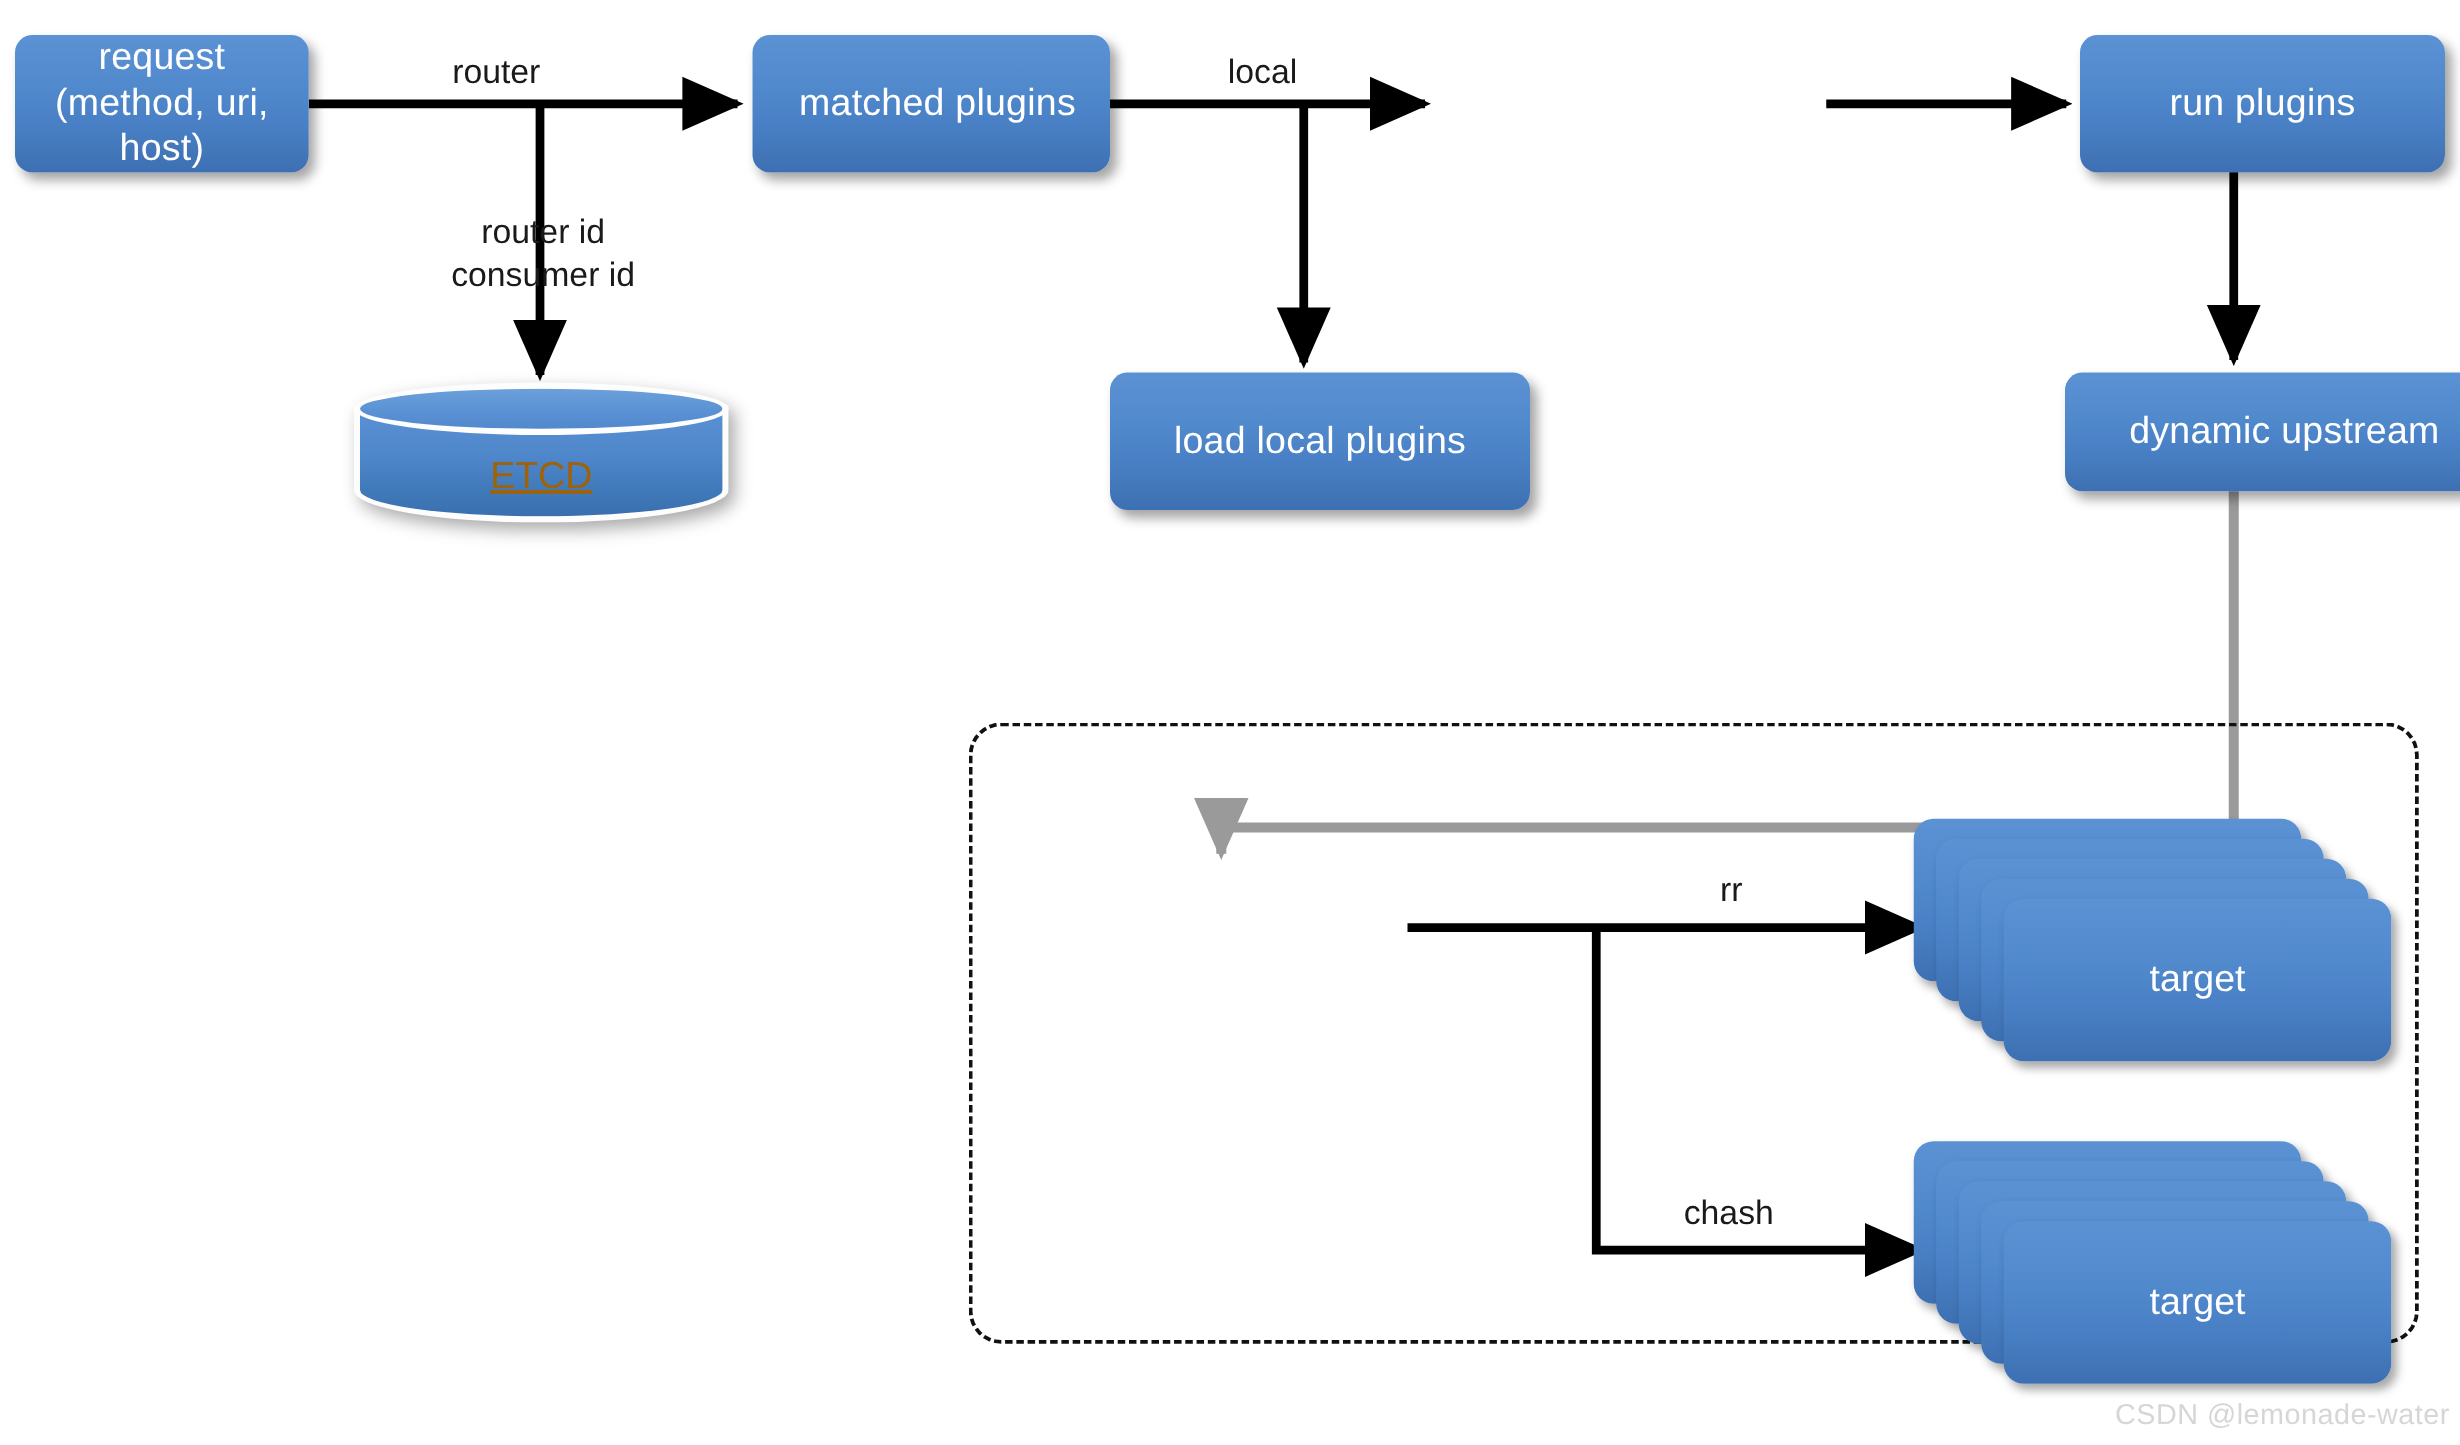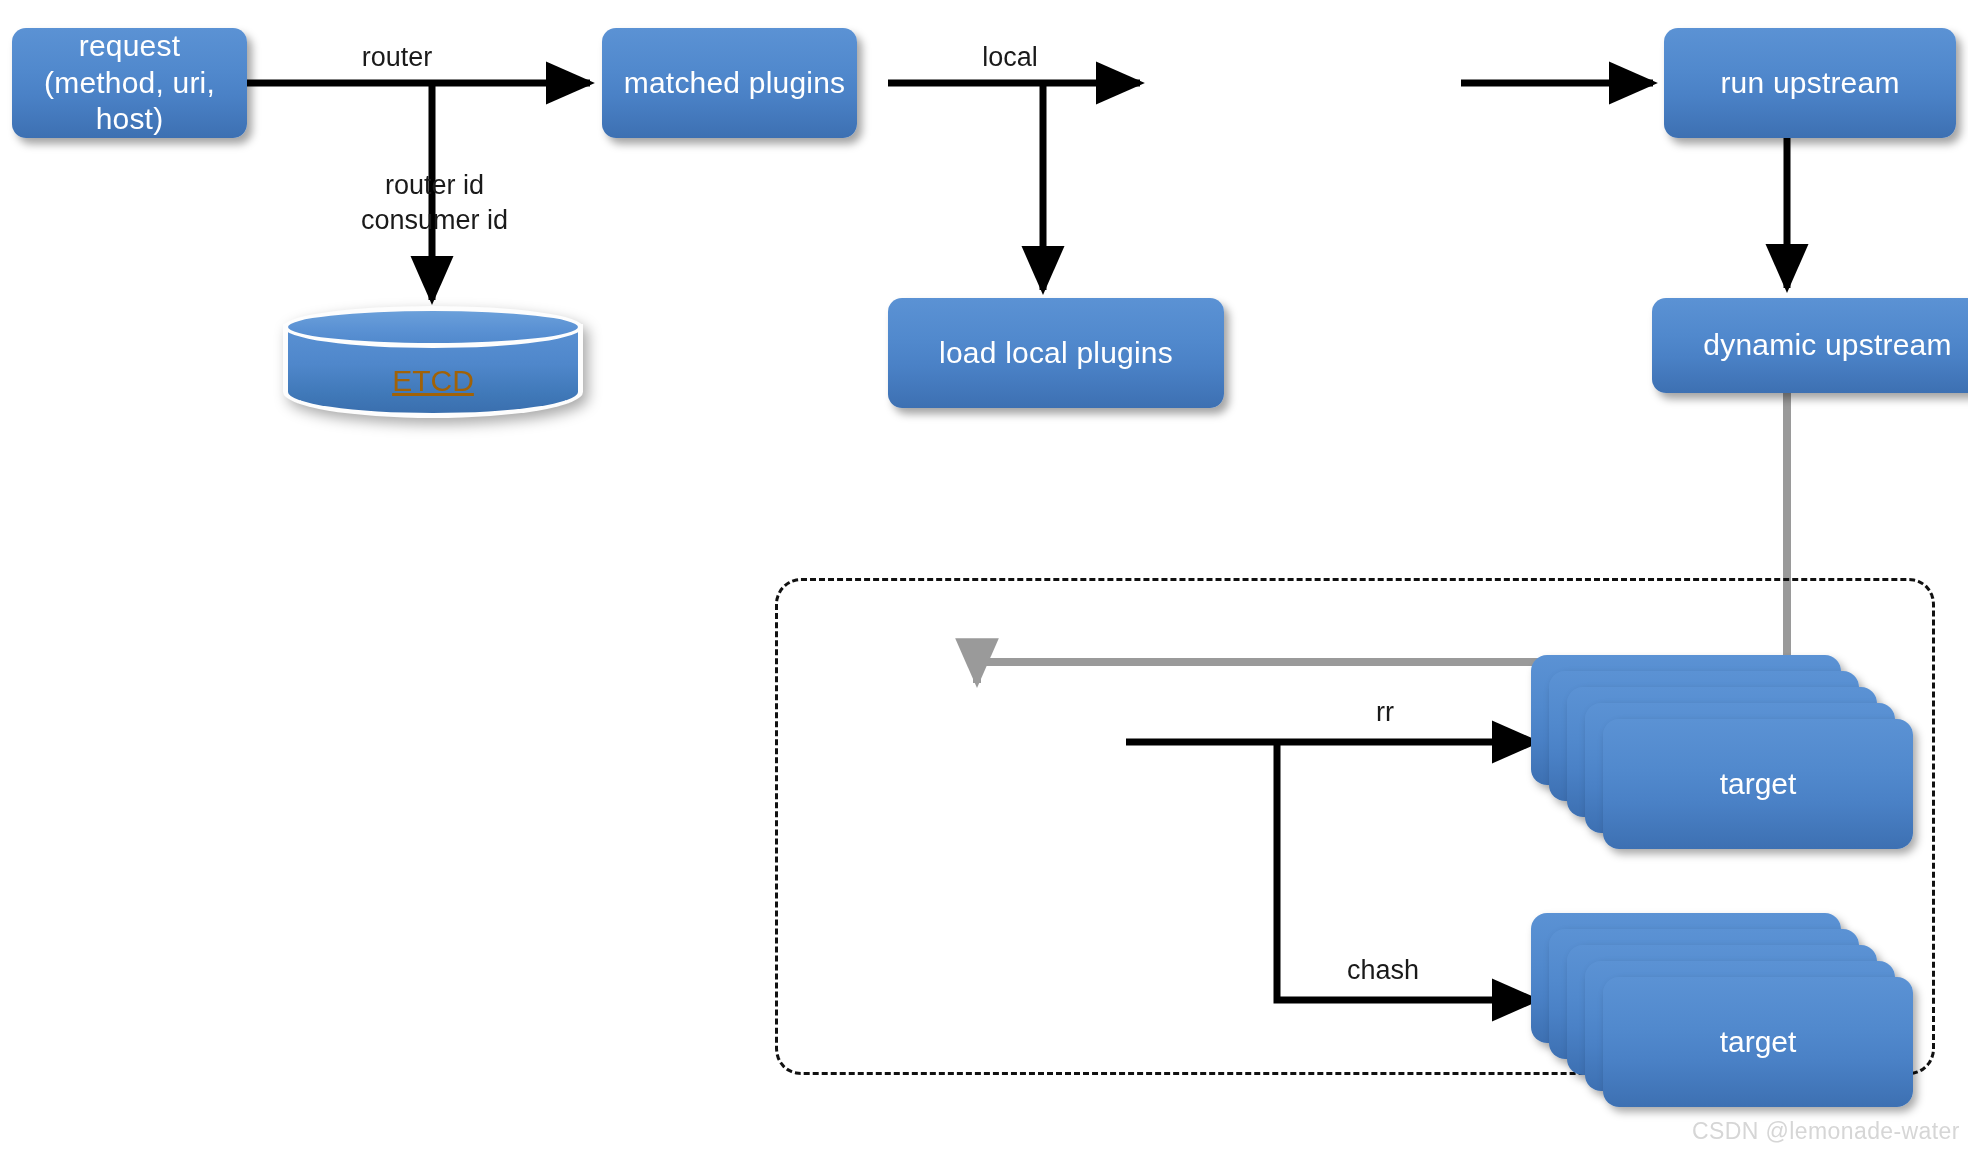--- a/index.html
+++ b/index.html
@@ -165,24 +165,24 @@
     <path d="M 1787 393 L 1787 662 L 977 662 L 977 683" fill="none" stroke="#9a9a9a" stroke-width="8" stroke-linejoin="miter" marker-end="url(#arrowGray)"></path>
 
     <line x1="1126" y1="742" x2="1536" y2="742" stroke="#000000" stroke-width="7" marker-end="url(#arrowBlack)"></line>
 
     <path d="M 1277 742 L 1277 1000 L 1536 1000" fill="none" stroke="#000000" stroke-width="7" stroke-linejoin="miter" marker-end="url(#arrowBlack)"></path>
   </svg>
 
   <div class="node" style="left:12px; top:28px; width:235px; height:110px;">request
 (method, uri, host)</div>
 
-  <div class="node" style="left:602px; top:28px; width:255px; height:110px;padding-left:20px;">matched plugins</div>
-
-
-  <div class="node" style="left:1664px; top:28px; width:292px; height:110px;">run upstream</div>
+  <div class="node" style="left:602px; top:28px; width:286px; height:110px;padding-left:20px;">matched plugins</div>
+
+
+  <div class="node" style="left:1664px; top:28px; width:292px; height:110px;">run plugins</div>
 
   <div class="cylinder" style="left:283px; top:306px; width:300px; height:112px;">
     <div class="cyl-body" style="top:18px; width:300px; height:94px;"></div>
     <div class="cyl-top" style="top:0px; width:300px; height:42px;"></div>
     <div class="cyl-label" style="top:58px;">ETCD</div>
   </div>
 
   <div class="node" style="left:888px; top:298px; width:336px; height:110px;">load local plugins</div>
 
   <div class="node" style="left:1652px; top:298px; width:351px; height:95px;">dynamic upstream</div>

